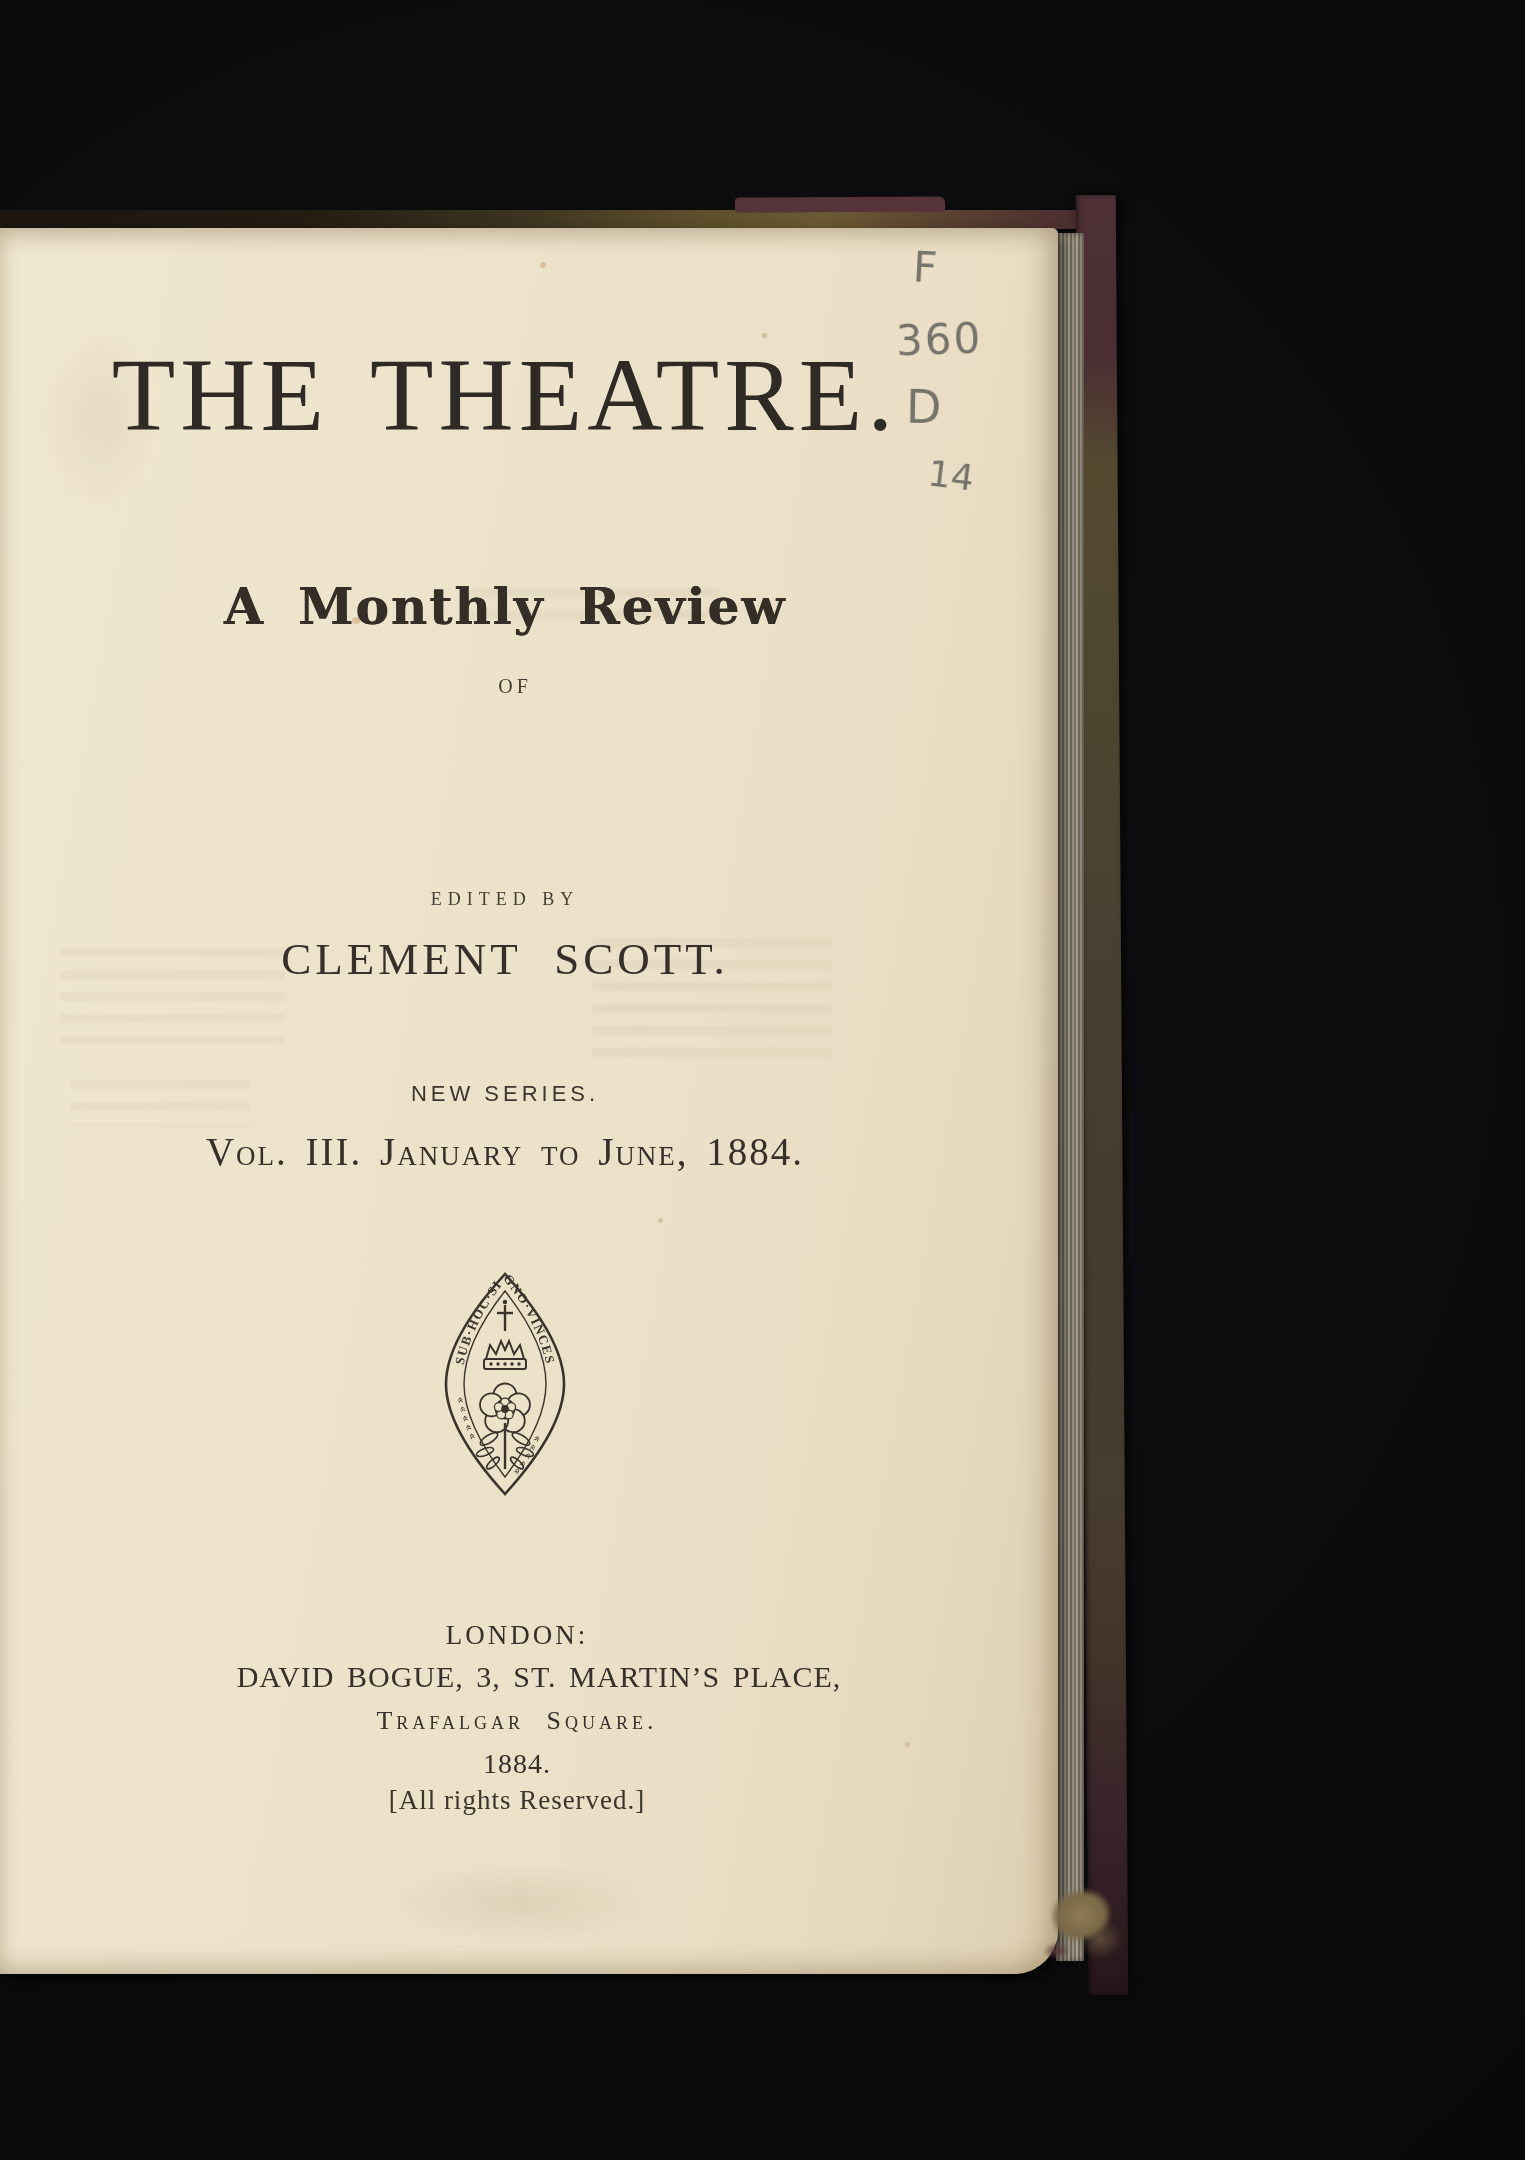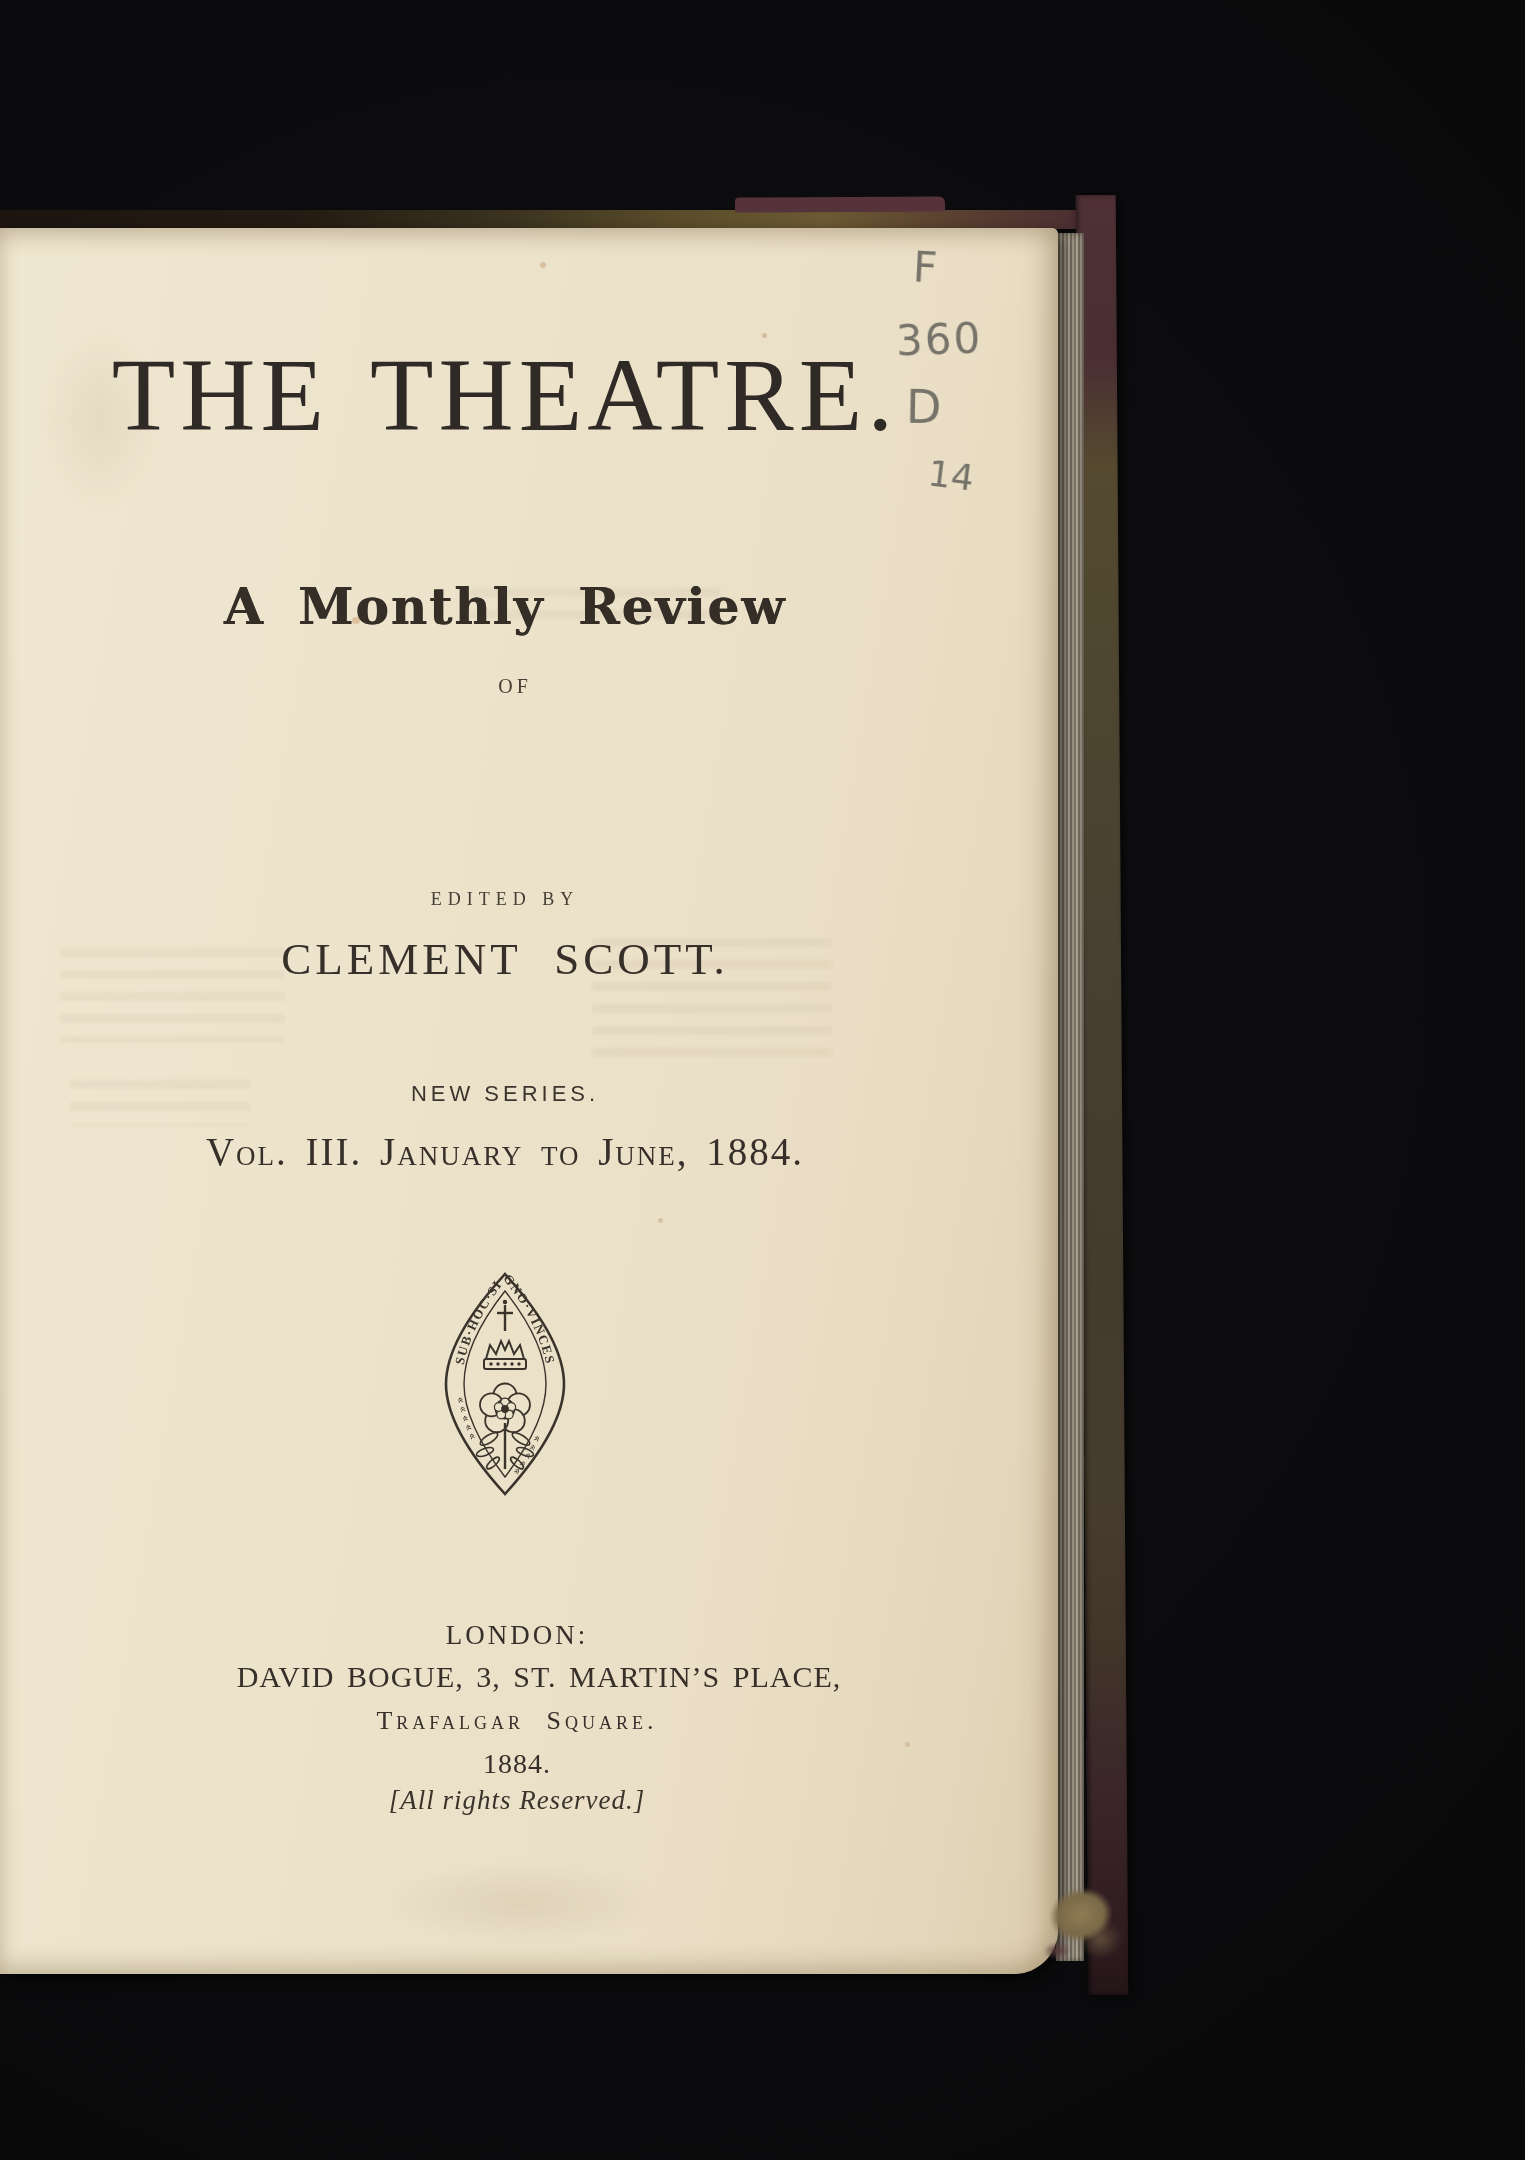--- a/index.html
+++ b/index.html
@@ -48,21 +48,21 @@
   .t-of      {top:676px;font-size:20px;letter-spacing:4px;color:#453e35;margin-left:10px;}
   .t-subject {top:741px;font-size:42px;letter-spacing:1px;word-spacing:8px;color:#332d26;}
   .t-edited  {top:890px;font-size:18px;letter-spacing:6px;color:#453e35;}
   .t-editor  {top:937px;font-size:45px;letter-spacing:4px;word-spacing:18px;}
   .t-series  {top:1083px;font-family:"Liberation Sans","DejaVu Sans",sans-serif;font-size:22px;letter-spacing:4px;color:#3b352e;}
   .t-volume  {top:1132px;font-size:39px;font-variant:small-caps;letter-spacing:2px;word-spacing:6px;}
   .t-london  {top:1622px;font-size:27px;letter-spacing:3px;}
   .t-publisher{top:1662px;font-size:30px;letter-spacing:1px;word-spacing:4px;padding-left:22px;}
   .t-address {top:1708px;font-size:26px;font-variant:small-caps;letter-spacing:4px;word-spacing:12px;}
   .t-year    {top:1750px;font-size:28px;letter-spacing:1px;}
-  .t-rights  {top:1787px;font-size:27px;font-style:italic;letter-spacing:1px;color:#3b342c;}
+  .t-rights  {top:1787px;font-size:27px;letter-spacing:1px;color:#3b342c;}
 
   
   .pencil{position:absolute;font-family:"DejaVu Sans",sans-serif;color:#67655e;opacity:.88;
           line-height:1;filter:blur(.4px);}
   .pm-f  {left:913px;top:247px;font-size:42px;transform:rotate(3deg);}
   .pm-360{left:896px;top:319px;font-size:42px;transform:rotate(-2deg);letter-spacing:2px;}
   .pm-d  {left:906px;top:384px;font-size:46px;transform:rotate(1deg);}
   .pm-14 {left:928px;top:458px;font-size:36px;transform:rotate(7deg);}
 
   .emblem{position:absolute;left:440px;top:1270px;width:130px;height:228px;}

